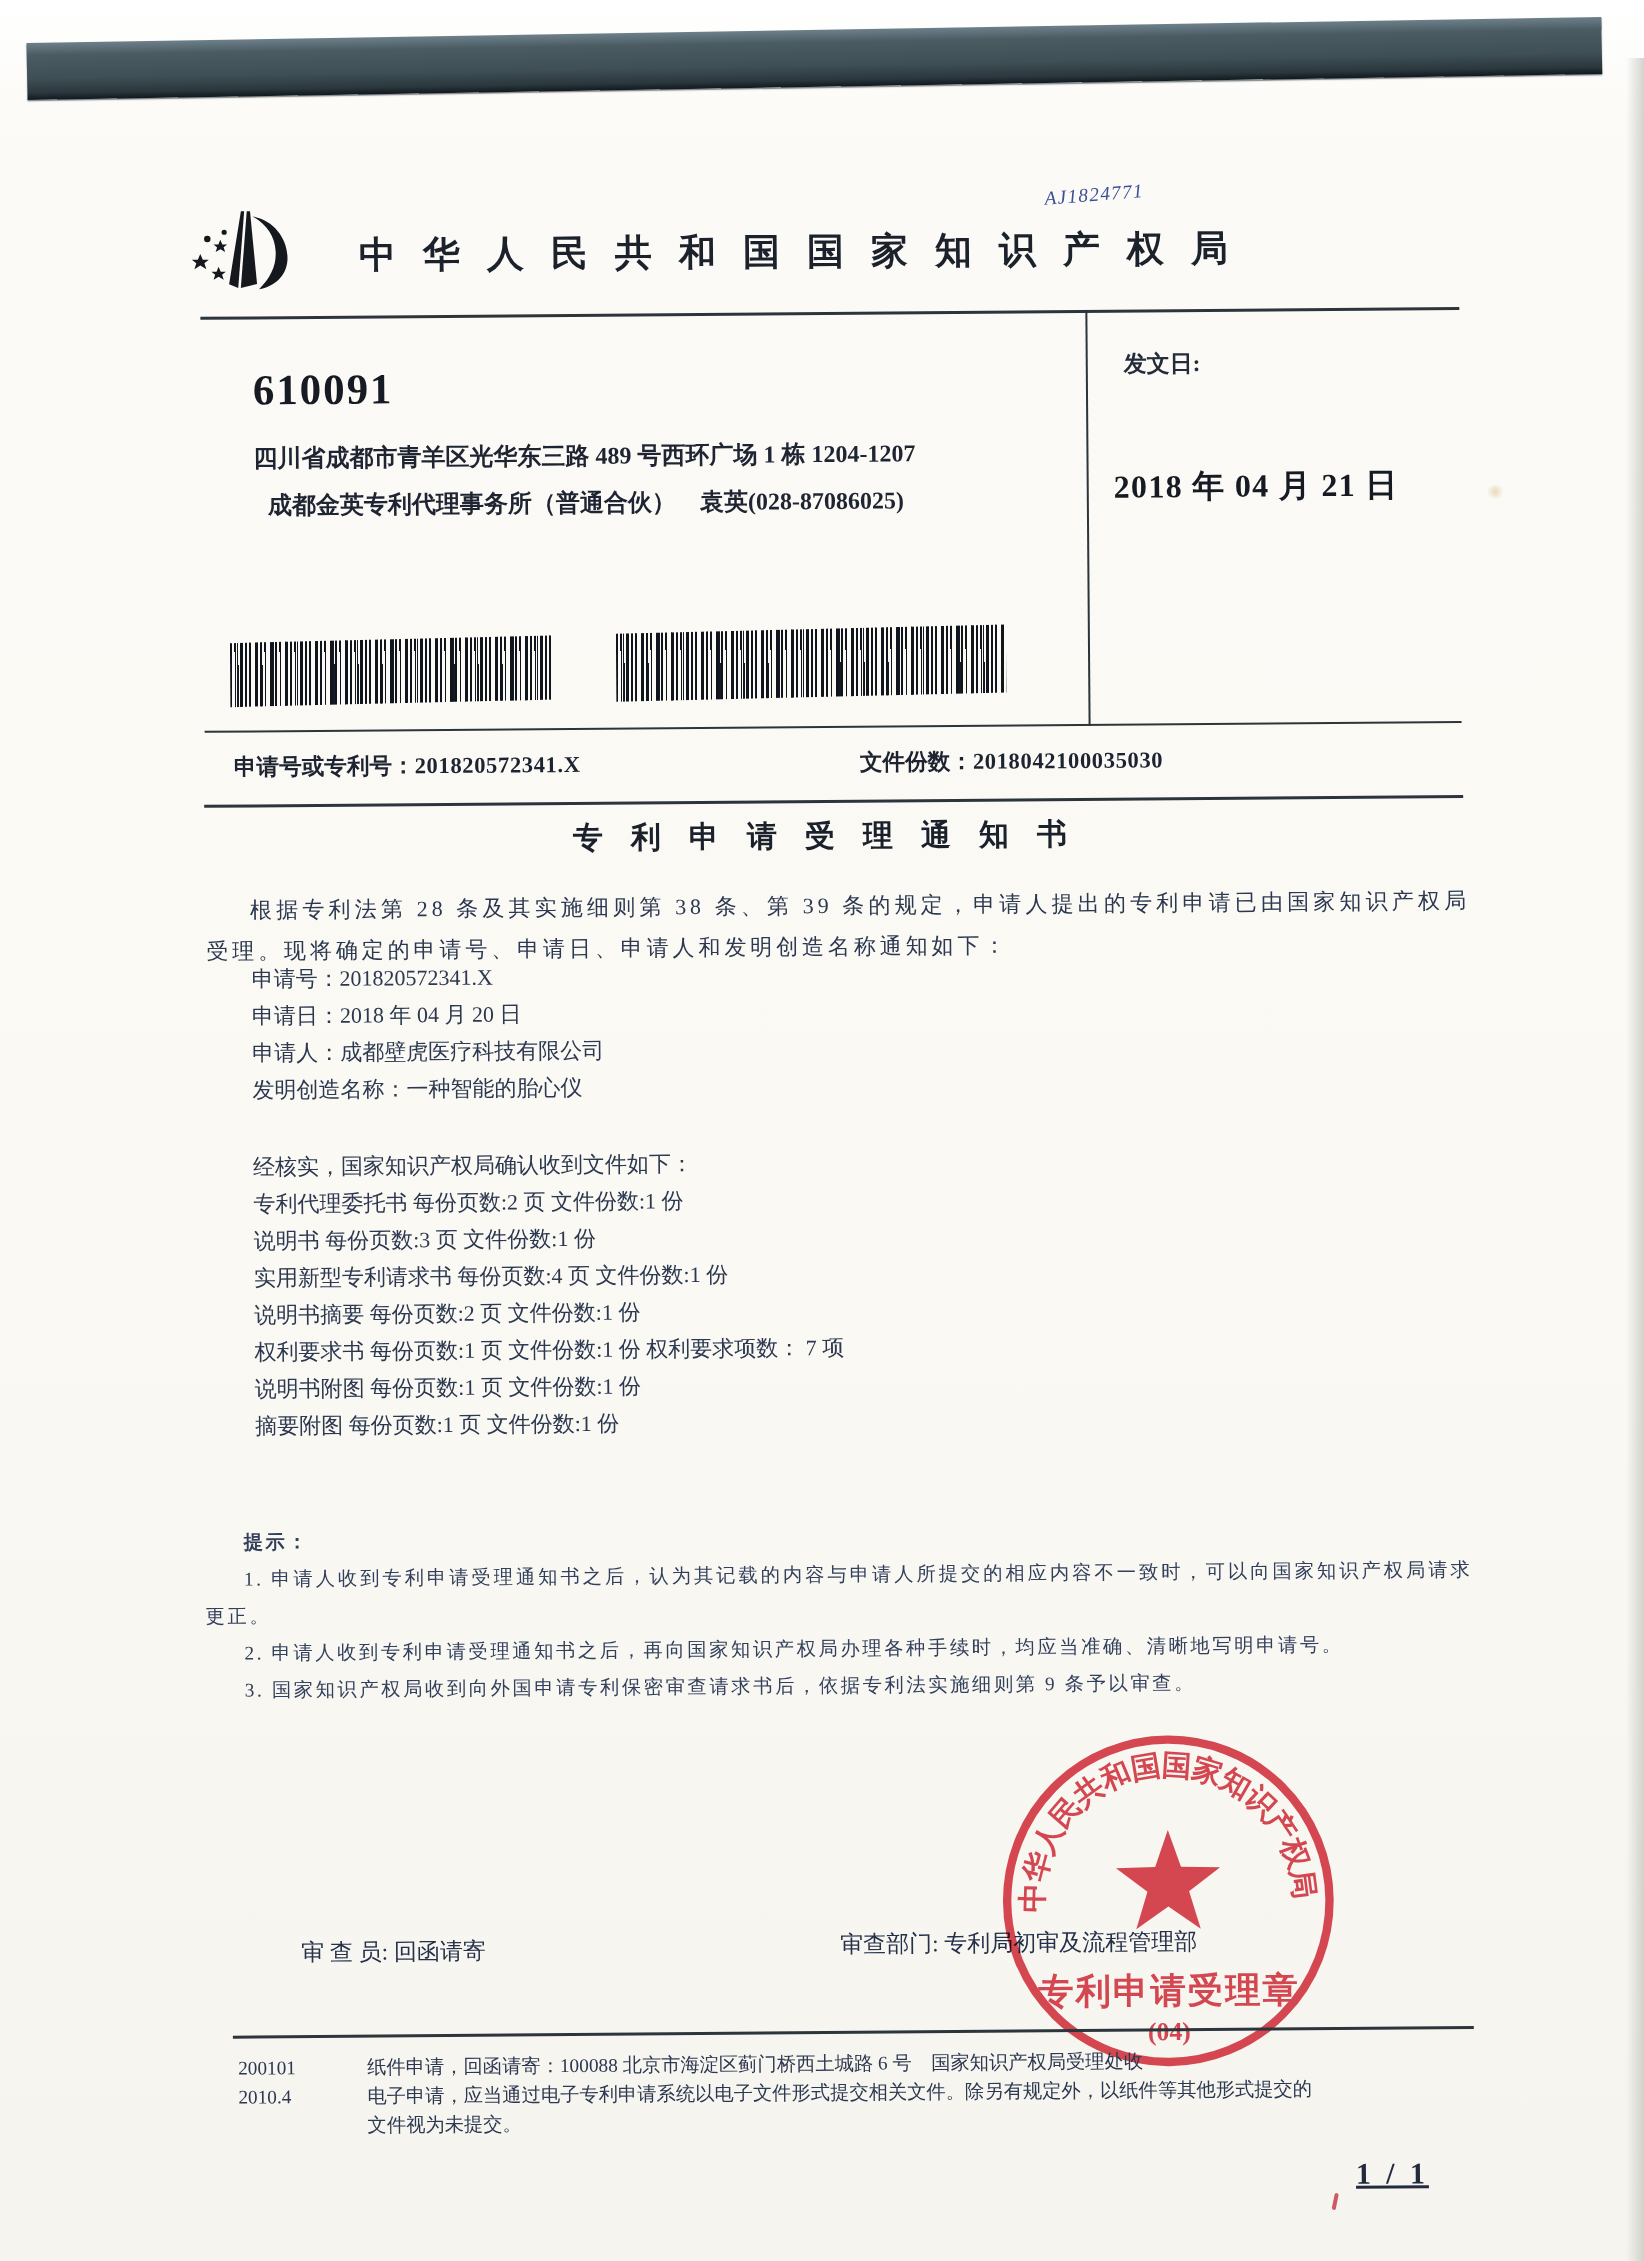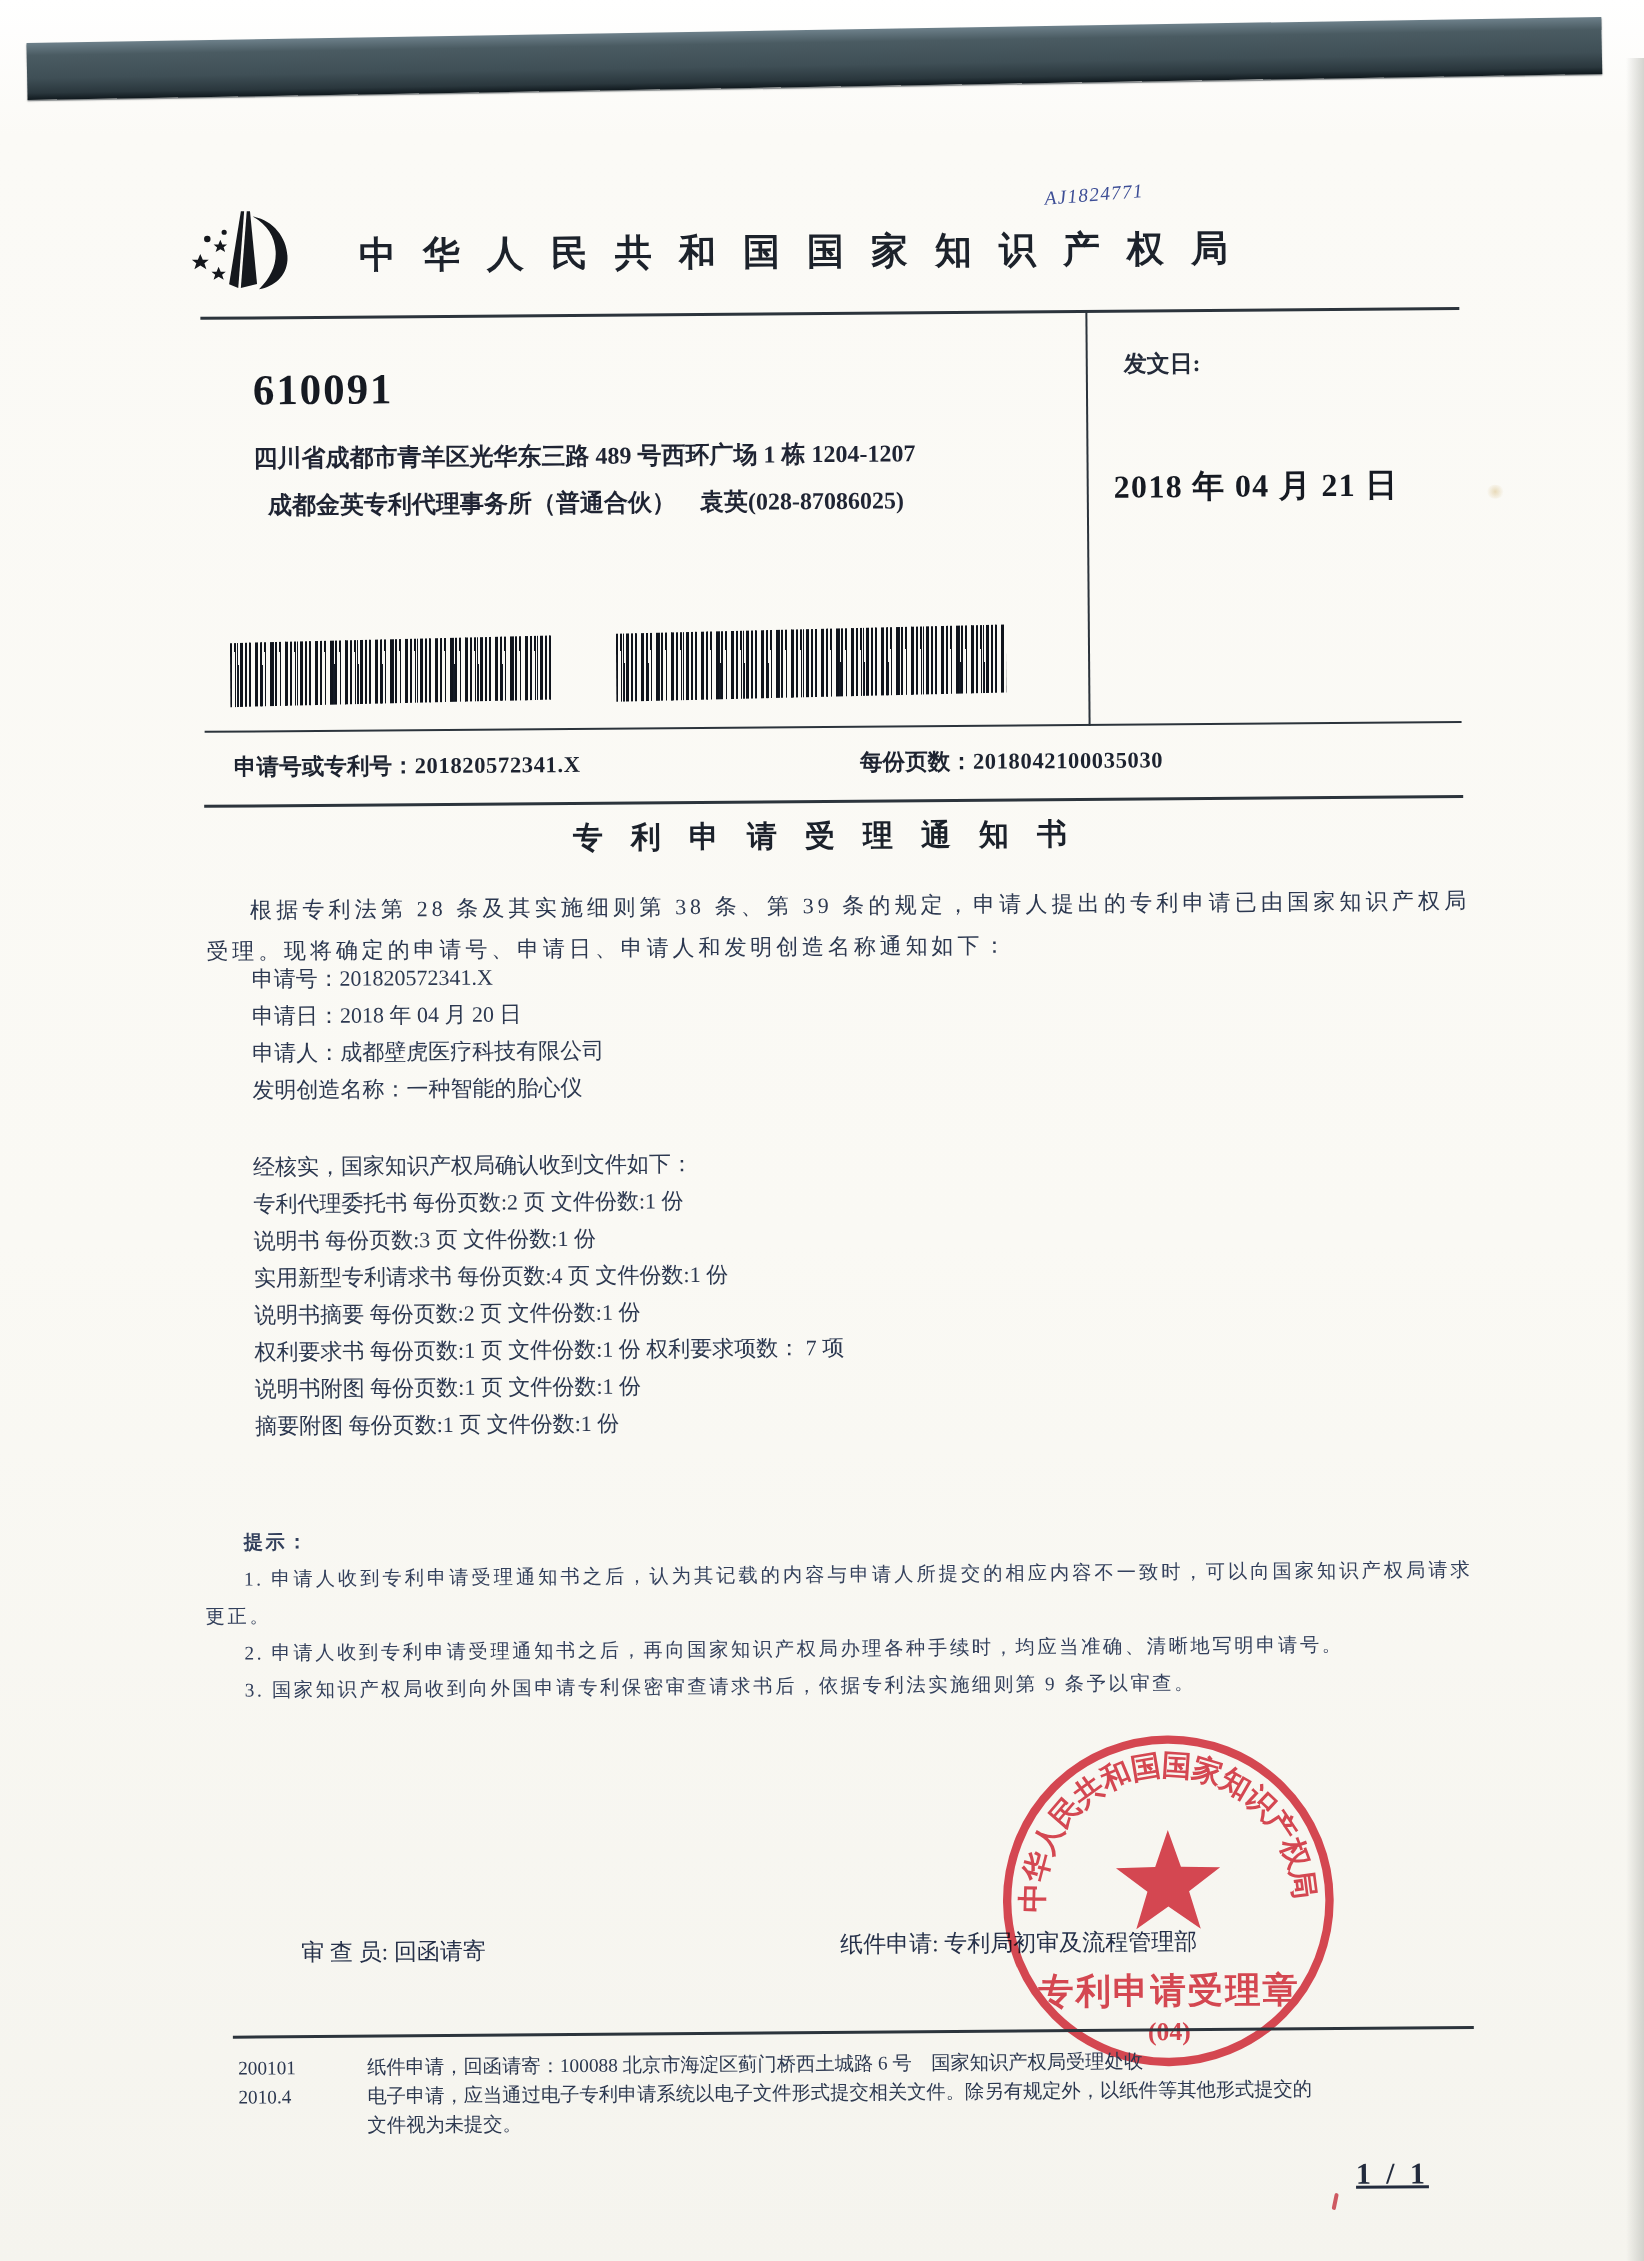--- a/index.html
+++ b/index.html
@@ -91,21 +91,21 @@
 
     <div class="abs barcode" style="left:232px;top:636px;width:322px;height:64px;"></div>
     <div class="abs barcode" style="left:618px;top:629px;width:390px;height:68px;"></div>
 
     <div class="abs rule" style="left:206px;top:726px;width:1257px;height:1.9px;"></div>
 
     <div class="abs ref-row" style="left:235px;top:747px;">
       <span class="lbl">申请号或专利号：</span><span class="val">201820572341.X</span>
     </div>
     <div class="abs ref-row" style="left:861px;top:747px;">
-      <span class="lbl">每份页数：</span><span class="val">2018042100035030</span>
+      <span class="lbl">文件份数：</span><span class="val">2018042100035030</span>
     </div>
 
     <div class="abs rule" style="left:205px;top:800px;width:1259px;height:2.6px;"></div>
 
     <div class="abs notice-title" style="left:206px;top:816px;width:1257px;">专利申请受理通知书</div>
 
     <div class="abs para" style="left:206px;top:885px;width:1264px;">根据专利法第 28 条及其实施细则第 38 条、第 39 条的规定，申请人提出的专利申请已由国家知识产权局受理。现将确定的申请号、申请日、申请人和发明创造名称通知如下：</div>
 
     <div class="abs fields" style="left:251px;top:956px;width:1161px;">
 
@@ -148,21 +148,21 @@
 
           <p>3. 国家知识产权局收到向外国申请专利保密审查请求书后，依据专利法实施细则第 9 条予以审查。</p>
         </div>
     </div>
 
     <div class="abs signoff" style="left:293px;top:1933px;">
       <span>审 查 员:</span>
       <span>回函请寄</span>
     </div>
     <div class="abs signoff" style="left:832px;top:1929px;">
-      <span>纸件申请:</span>
+      <span>审查部门:</span>
       <span>专利局初审及流程管理部</span>
     </div>
 
     <svg class="abs stamp" style="left:980px;top:1723px;" width="361" height="361" viewBox="0 0 560 560">
       <circle cx="280" cy="280" r="250" fill="none" stroke="#cf2e3a" stroke-width="13"></circle>
       <path id="sealArc" d="M 85.7 297 A 195 195 0 1 1 474.3 297" fill="none"></path>
       <text font-size="46" font-weight="bold" fill="#cf2e3a" font-family="Liberation Serif, DejaVu Serif, serif">
         <textPath href="#sealArc" startOffset="0" textLength="628">中华人民共和国国家知识产权局</textPath>
       </text>
       <polygon fill="#cf2e3a" points="280,170 260,227.5 199.2,228.7 247.7,265.5 230,323.8 280,289 330,323.8 312.3,265.5 360.8,228.7 300,227.5"></polygon>

